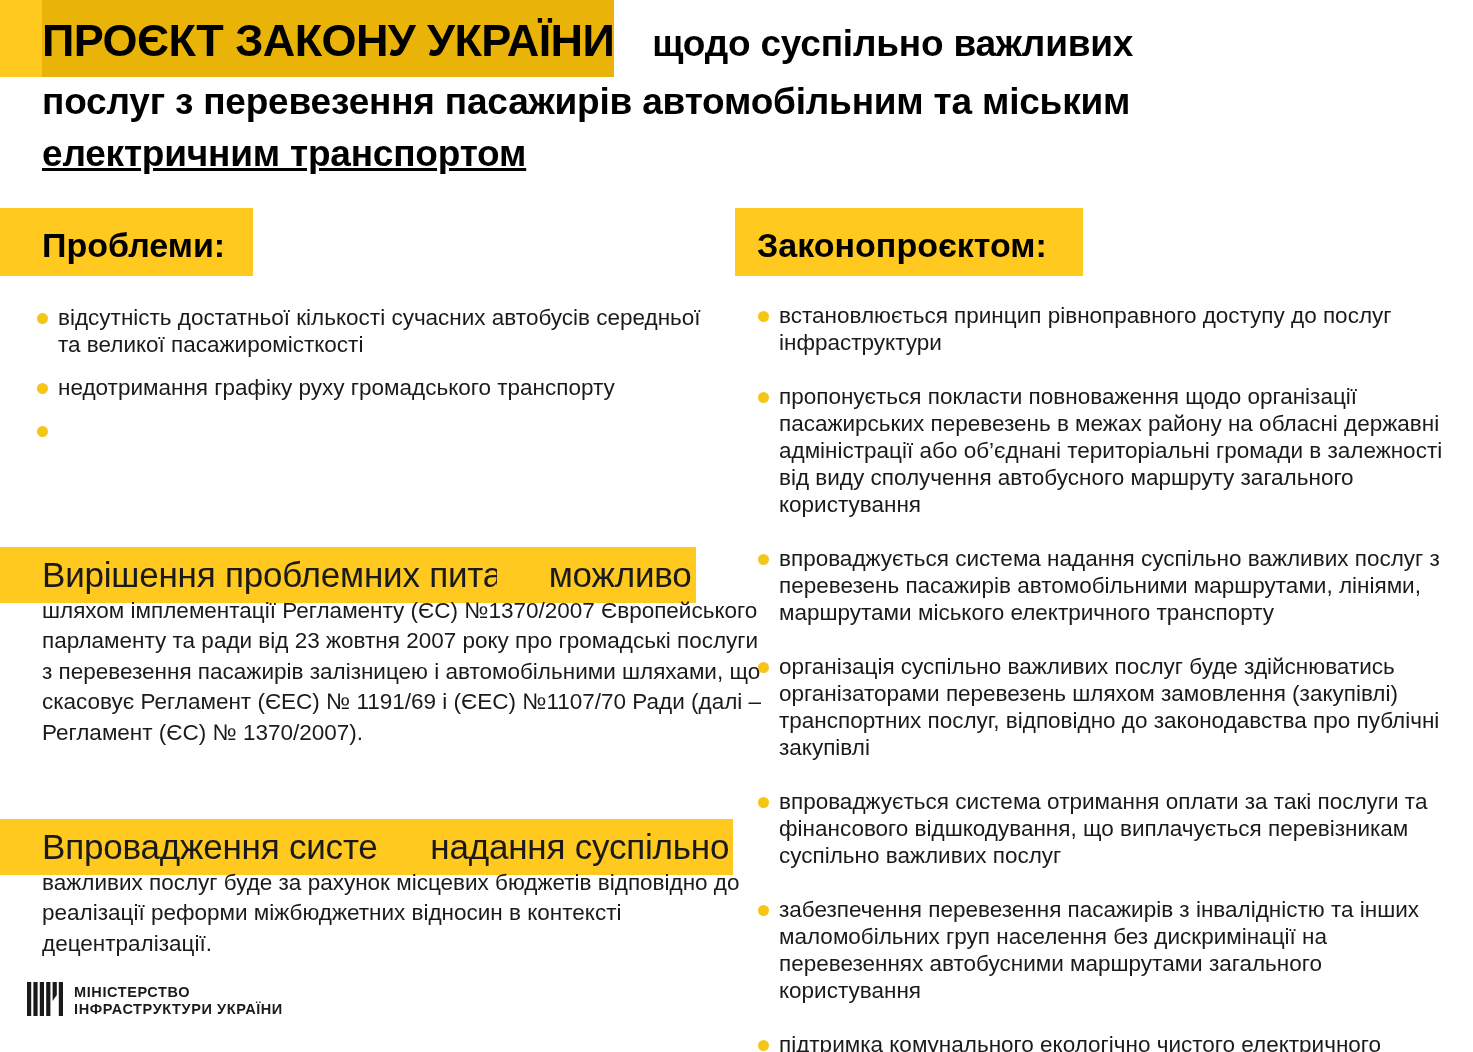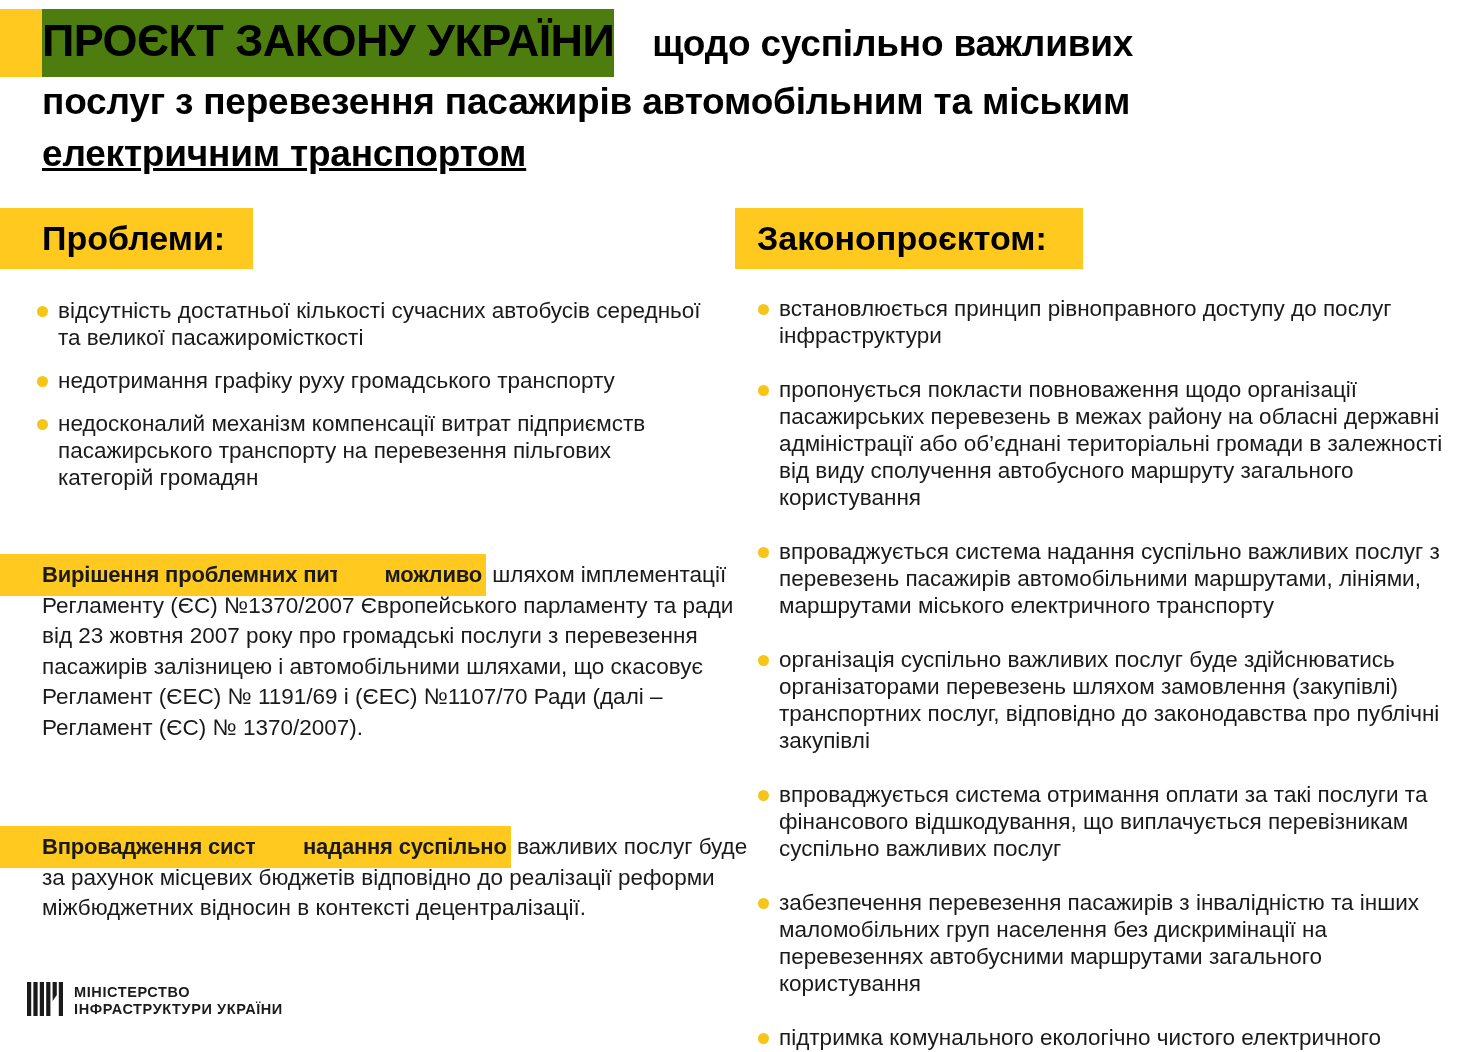--- a/index.html
+++ b/index.html
@@ -33,23 +33,23 @@
     line-height: 46px;
     letter-spacing: -0.2px;
     color: #000000;
     white-space: nowrap;
   }
   .title-line-1 {
     padding-left: 42px;
     margin-bottom: 2px;
   }
   .title-hl {
-    background: #4d7c0f;
+    background: #eab308;
     box-shadow: -42px 0 0 #FFC91F, 0 0 0 0 #FFC91F;
-    padding: 6px 0 11px 0;
+    padding: 15px 0 11px 0;
     font-size: 45px;
     letter-spacing: -0.6px;
     font-weight: bold;
   }
   .title-rest {
     font-size: 37px;
     font-weight: bold;
     padding-left: 28px;
   }
   .title-line-2, .title-line-3 {
@@ -74,21 +74,21 @@
   }
 
   
   .sec-head {
     display: inline-block;
     background: #FFC91F;
     font-weight: bold;
     font-size: 34px;
     line-height: 1;
     color: #000000;
-    padding: 13px 28px 14px 42px;
+    padding: 20px 28px 14px 42px;
   }
   .col-right .sec-head {
     padding-left: 22px;
     padding-right: 36px;
   }
 
   
   ul.bullets {
     list-style: none;
     margin: 0;
@@ -126,22 +126,22 @@
   
   .para-block {
     position: relative;
     padding-left: 42px;
     padding-right: 20px;
     font-size: 22.5px;
     line-height: 30.5px;
     color: #1a1a1a;
   }
   .para-block .lead {
-    font-weight: bold;
-    font-size: 22px;
+    font-weight: normal;
+    font-size: 35px;
     letter-spacing: -0.2px;
     background: #FFC91F;
     box-shadow: -42px 0 0 #FFC91F;
     padding: 8px 0 9px 0;
   }
   .para-block .lead-tail {
     background: #FFC91F;
     padding: 8px 4px 9px 0;
   }
   .para-body { display: inline; }
@@ -190,21 +190,21 @@
     <div class="title-line title-line-2">послуг з перевезення пасажирів автомобільним та міським</div>
     <div class="title-line title-line-3">електричним транспортом</div>
   </div>
 
   <div class="col-left">
     <div class="sec-head">Проблеми:</div>
 
     <ul class="bullets">
       <li><span class="dot"></span><span>відсутність достатньої кількості сучасних автобусів середньої та великої пасажиромісткості</span></li>
       <li><span class="dot"></span><span>недотримання графіку руху громадського транспорту</span></li>
-      <li><span class="dot"></span><span>недосконалий механізм компенсації витрат підприємств пасажирського транспорту на перевезення пільгових категорій громадян</span></li>
+      <li><span class="dot"></span></li>
     </ul>
   </div>
 
   <div class="para-block block-solution"><span class="lead">Вирішення проблемних питань</span><span class="lead lead-tail"> можливо</span><span class="para-body"> шляхом імплементації Регламенту (ЄС) №1370/2007 Європейського парламенту та ради від 23 жовтня 2007 року про громадські послуги з перевезення пасажирів залізницею і автомобільними шляхами, що скасовує Регламент (ЄЕС) № 1191/69 і (ЄЕС) №1107/70 Ради (далі – Регламент (ЄС) № 1370/2007).</span></div>
 
   <div class="para-block block-implement"><span class="lead">Впровадження системи</span><span class="lead lead-tail"> надання суспільно</span><span class="para-body"> важливих послуг буде за рахунок місцевих бюджетів відповідно до реалізації реформи міжбюджетних відносин в контексті децентралізації.</span></div>
 
   <div class="col-right">
     <div class="sec-head">Законопроєктом:</div>
 

